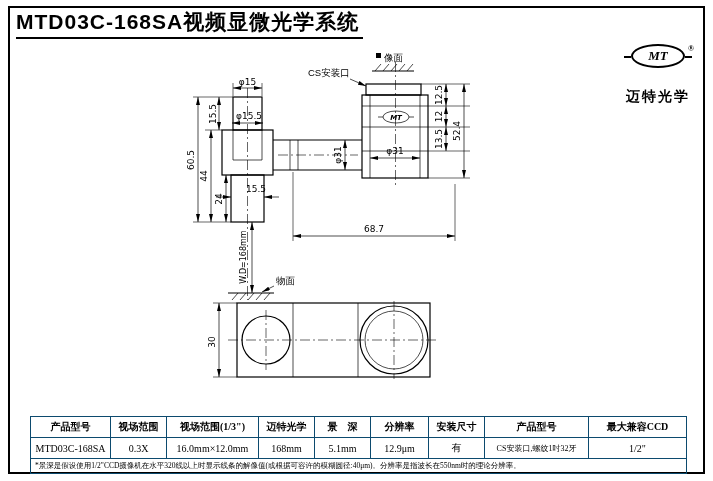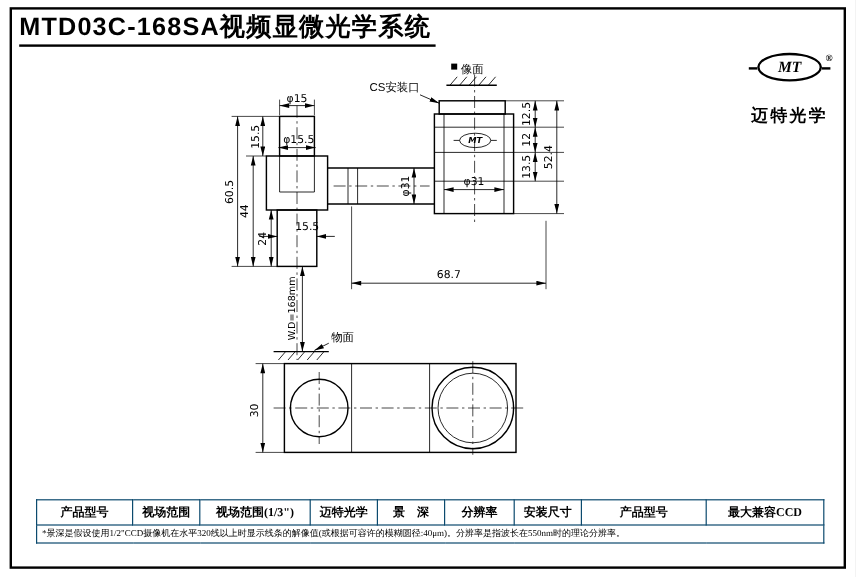--- a/index.html
+++ b/index.html
@@ -215,17 +215,28 @@
       <th>视场范围</th>
       <th>视场范围(1/3")</th>
       <th>迈特光学</th>
       <th>景　深</th>
       <th>分辨率</th>
       <th>安装尺寸</th>
       <th>产品型号</th>
       <th>最大兼容CCD</th>
     </tr>
     <tr>
+      <td>MTD03C-168SA</td>
+      <td>0.3X</td>
+      <td>16.0mm×12.0mm</td>
+      <td>168mm</td>
+      <td>5.1mm</td>
+      <td>12.9μm</td>
+      <td>有</td>
+      <td class="small">CS安装口,螺纹1吋32牙</td>
+      <td>1/2"</td>
+    </tr>
+    <tr>
       <td class="foot" colspan="9">*景深是假设使用1/2"CCD摄像机在水平320线以上时显示线条的解像值(或根据可容许的模糊圆径:40μm)。分辨率是指波长在550nm时的理论分辨率。</td>
     </tr>
   </tbody>
     </table>
 </div>
 
 </body></html>

